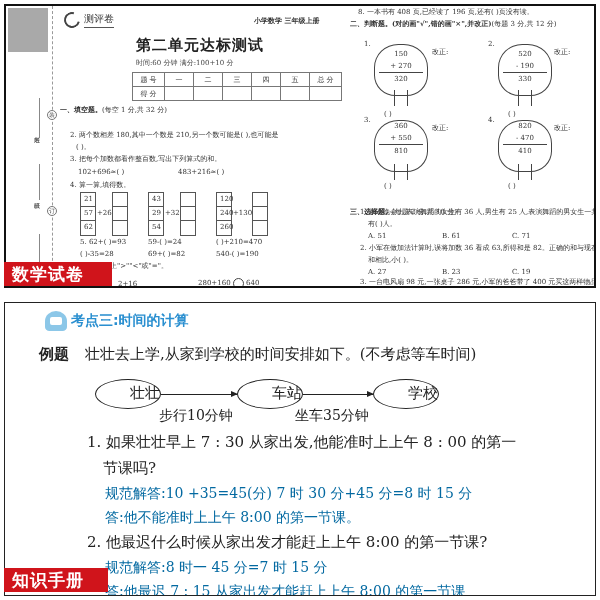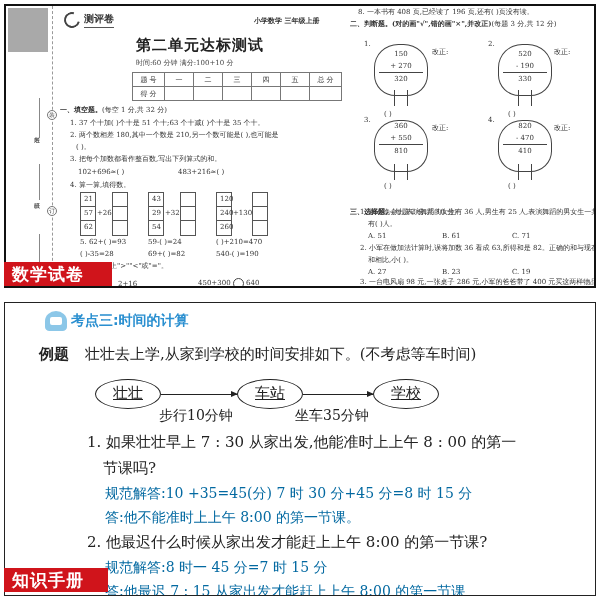--- a/index.html
+++ b/index.html
@@ -7,21 +7,21 @@
 .panel{position:absolute;left:4px;width:592px;background:#fff;border:2px solid #111;overflow:hidden;}
 #top{top:4px;height:284px;}
 #bottom{top:302px;height:294px;border:1.5px solid #222;}
 .gray-block{position:absolute;left:2px;top:2px;width:40px;height:44px;background:#a9a9a9;}
 .dotline{position:absolute;left:46px;top:0;bottom:0;border-left:1px dashed #999;}
 .margin-circle{position:absolute;left:41px;width:10px;height:10px;border:1px solid #777;border-radius:50%;background:#fff;font-size:6px;text-align:center;line-height:8px;color:#555;}
 .margin-line{position:absolute;left:33px;border-left:1px solid #888;width:0;}
 .margin-label{position:absolute;left:26px;font-size:6px;color:#444;writing-mode:vertical-rl;}
 .logo{position:absolute;left:58px;top:6px;display:flex;align-items:center;gap:4px;}
 .logo-mark{width:16px;height:16px;border-radius:50%;border:2px solid #444;border-right-color:transparent;transform:rotate(-30deg);}
-.logo-text{font-size:10px;font-weight:bold;color:#333;border-bottom:1px solid #555;padding-bottom:1px;font-family:"DejaVu Sans","Liberation Sans",sans-serif;}
+.logo-text{font-size:10px;font-weight:normal;color:#333;border-bottom:1px solid #555;padding-bottom:1px;font-family:"DejaVu Sans","Liberation Sans",sans-serif;}
 .course{position:absolute;left:248px;top:10px;font-size:7px;font-weight:bold;color:#333;font-family:"DejaVu Sans",sans-serif;white-space:nowrap;}
 .exam-title{position:absolute;left:130px;top:30px;font-size:15px;font-weight:bold;color:#222;letter-spacing:1px;}
 .exam-meta{position:absolute;left:130px;top:52px;font-size:7px;color:#444;white-space:nowrap;text-align:right;}
 table.score{position:absolute;left:78px;top:66px;border-collapse:collapse;font-size:7px;margin-left:48px;}
 table.score td{border:1px solid #777;width:29px;height:14px;text-align:center;color:#333;}
 table.score td.h{width:32px;}
 .t{position:absolute;font-size:7px;color:#333;white-space:nowrap;line-height:1.2;}
 .t.b{font-weight:bold;}
 .box{position:absolute;border:1px solid #555;background:#fff;font-size:7px;color:#333;}
 .box div{height:14px;border-bottom:1px solid #555;padding-left:3px;line-height:13px;}
@@ -33,21 +33,21 @@
 .tree-trunk{position:absolute;width:14px;height:16px;border-left:1px solid #444;border-right:1px solid #444;}
 .label-banner{position:absolute;left:4px;background:#d0141b;color:#fff;font-family:"DejaVu Sans","Liberation Sans",sans-serif;font-weight:bold;font-size:17px;letter-spacing:1px;padding:2px 8px;line-height:20px;}
 #banner1{top:262px;width:108px;}
 #banner2{top:568px;width:104px;}
 .kp{position:absolute;left:40px;top:8px;display:flex;align-items:center;gap:4px;}
 .kp-icon{width:22px;height:20px;background:#8cc7e8;border-radius:50% 50% 20% 20%;position:relative;}
 .kp-icon:after{content:"";position:absolute;left:5px;top:6px;width:12px;height:8px;background:#fff;border-radius:2px;}
 .kp-text{font-size:14px;color:#2a8fd0;font-family:"DejaVu Sans","Liberation Sans",sans-serif;font-weight:bold;}
 .ex{position:absolute;font-size:15px;color:#222;white-space:nowrap;}
 .ex .lbl{font-weight:bold;font-family:"DejaVu Sans",sans-serif;margin-right:16px;}
-.node{position:absolute;height:30px;border:1.5px solid #222;border-radius:50%;font-size:15px;text-align:center;line-height:27px;color:#222;text-decoration:underline;}
+.node{position:absolute;height:30px;border:1.5px solid #222;border-radius:50%;font-size:15px;text-align:right;line-height:27px;color:#222;}
 .arrow{position:absolute;height:0;border-top:1.5px solid #222;}
 .arrow:after{content:"";position:absolute;right:-1px;top:-4px;border-left:7px solid #222;border-top:3px solid transparent;border-bottom:3px solid transparent;}
 .edge-lbl{position:absolute;font-size:14px;color:#222;white-space:nowrap;}
 .q{position:absolute;font-size:15px;color:#222;white-space:nowrap;line-height:1.3;}
 .ans{position:absolute;font-size:14px;color:#0369a1;white-space:nowrap;}
 </style>
 </head>
 <body>
 
 <div id="top" class="panel">
@@ -86,21 +86,20 @@
       <td></td>
       <td></td>
       <td></td>
       <td></td>
       <td></td>
     </tr>
   </tbody>
     </table>
 
   <div class="t b" style="left:54px;top:100px"><span>一、填空题。</span><span style="font-weight:normal">(每空 1 分,共 32 分)</span></div>
-  <div class="t" style="left:64px;top:113px">1. 37 个十加(      )个十是 51 个十;63 个十减(      )个十是 35 个十。</div>
   <div class="t" style="left:64px;top:125px">2. 两个数相差 180,其中一个数是 210,另一个数可能是(      ),也可能是</div>
   <div class="t" style="left:70px;top:137px">(      )。</div>
   <div class="t" style="left:64px;top:149px">3. 把每个加数都看作整百数,写出下列算式的和。</div>
   <div class="t" style="left:72px;top:162px">102+696≈(      )</div>
   <div class="t" style="left:172px;top:162px">483+216≈(      )</div>
   <div class="t" style="left:64px;top:175px">4. 算一算,填得数。</div>
 
   <div class="box" style="left:74px;top:186px;width:16px">
     <div>21</div>
     <div>57</div>
@@ -138,21 +137,21 @@
     </div>
 
   <div class="t" style="left:74px;top:232px">5. 62+(      )=93</div>
   <div class="t" style="left:142px;top:232px">59-(      )=24</div>
   <div class="t" style="left:210px;top:232px">(      )+210=470</div>
   <div class="t" style="left:74px;top:244px">(      )-35=28</div>
   <div class="t" style="left:142px;top:244px">69+(      )=82</div>
   <div class="t" style="left:210px;top:244px">540-(      )=190</div>
   <div class="t" style="left:68px;top:256px">6. 在○里填上"&gt;""&lt;"或"="。</div>
   <div class="t" style="left:112px;top:274px">2+16</div>
-  <div class="t" style="left:192px;top:272px"><span>450+300</span> <span class="circle"></span> <span>640</span></div>
+  <div class="t" style="left:192px;top:272px"><span>280+160</span> <span class="circle"></span> <span>640</span></div>
 
   <div class="t" style="left:352px;top:2px">8. 一本书有 408 页,已经读了 196 页,还有(      )页没有读。</div>
   <div class="t b" style="left:344px;top:14px"><span>二、判断题。(对的画"√",错的画"×",并改正)</span><span style="font-weight:normal">(每题 3 分,共 12 分)</span></div>
 
   <div class="t" style="left:358px;top:34px">1.</div>
   <div class="tree" style="left:368px;top:38px"></div>
   <div class="tree-col" style="left:373px;top:42px">
       <div>150</div>
       <div>+ 270</div>
       <div class="ln">320</div>

